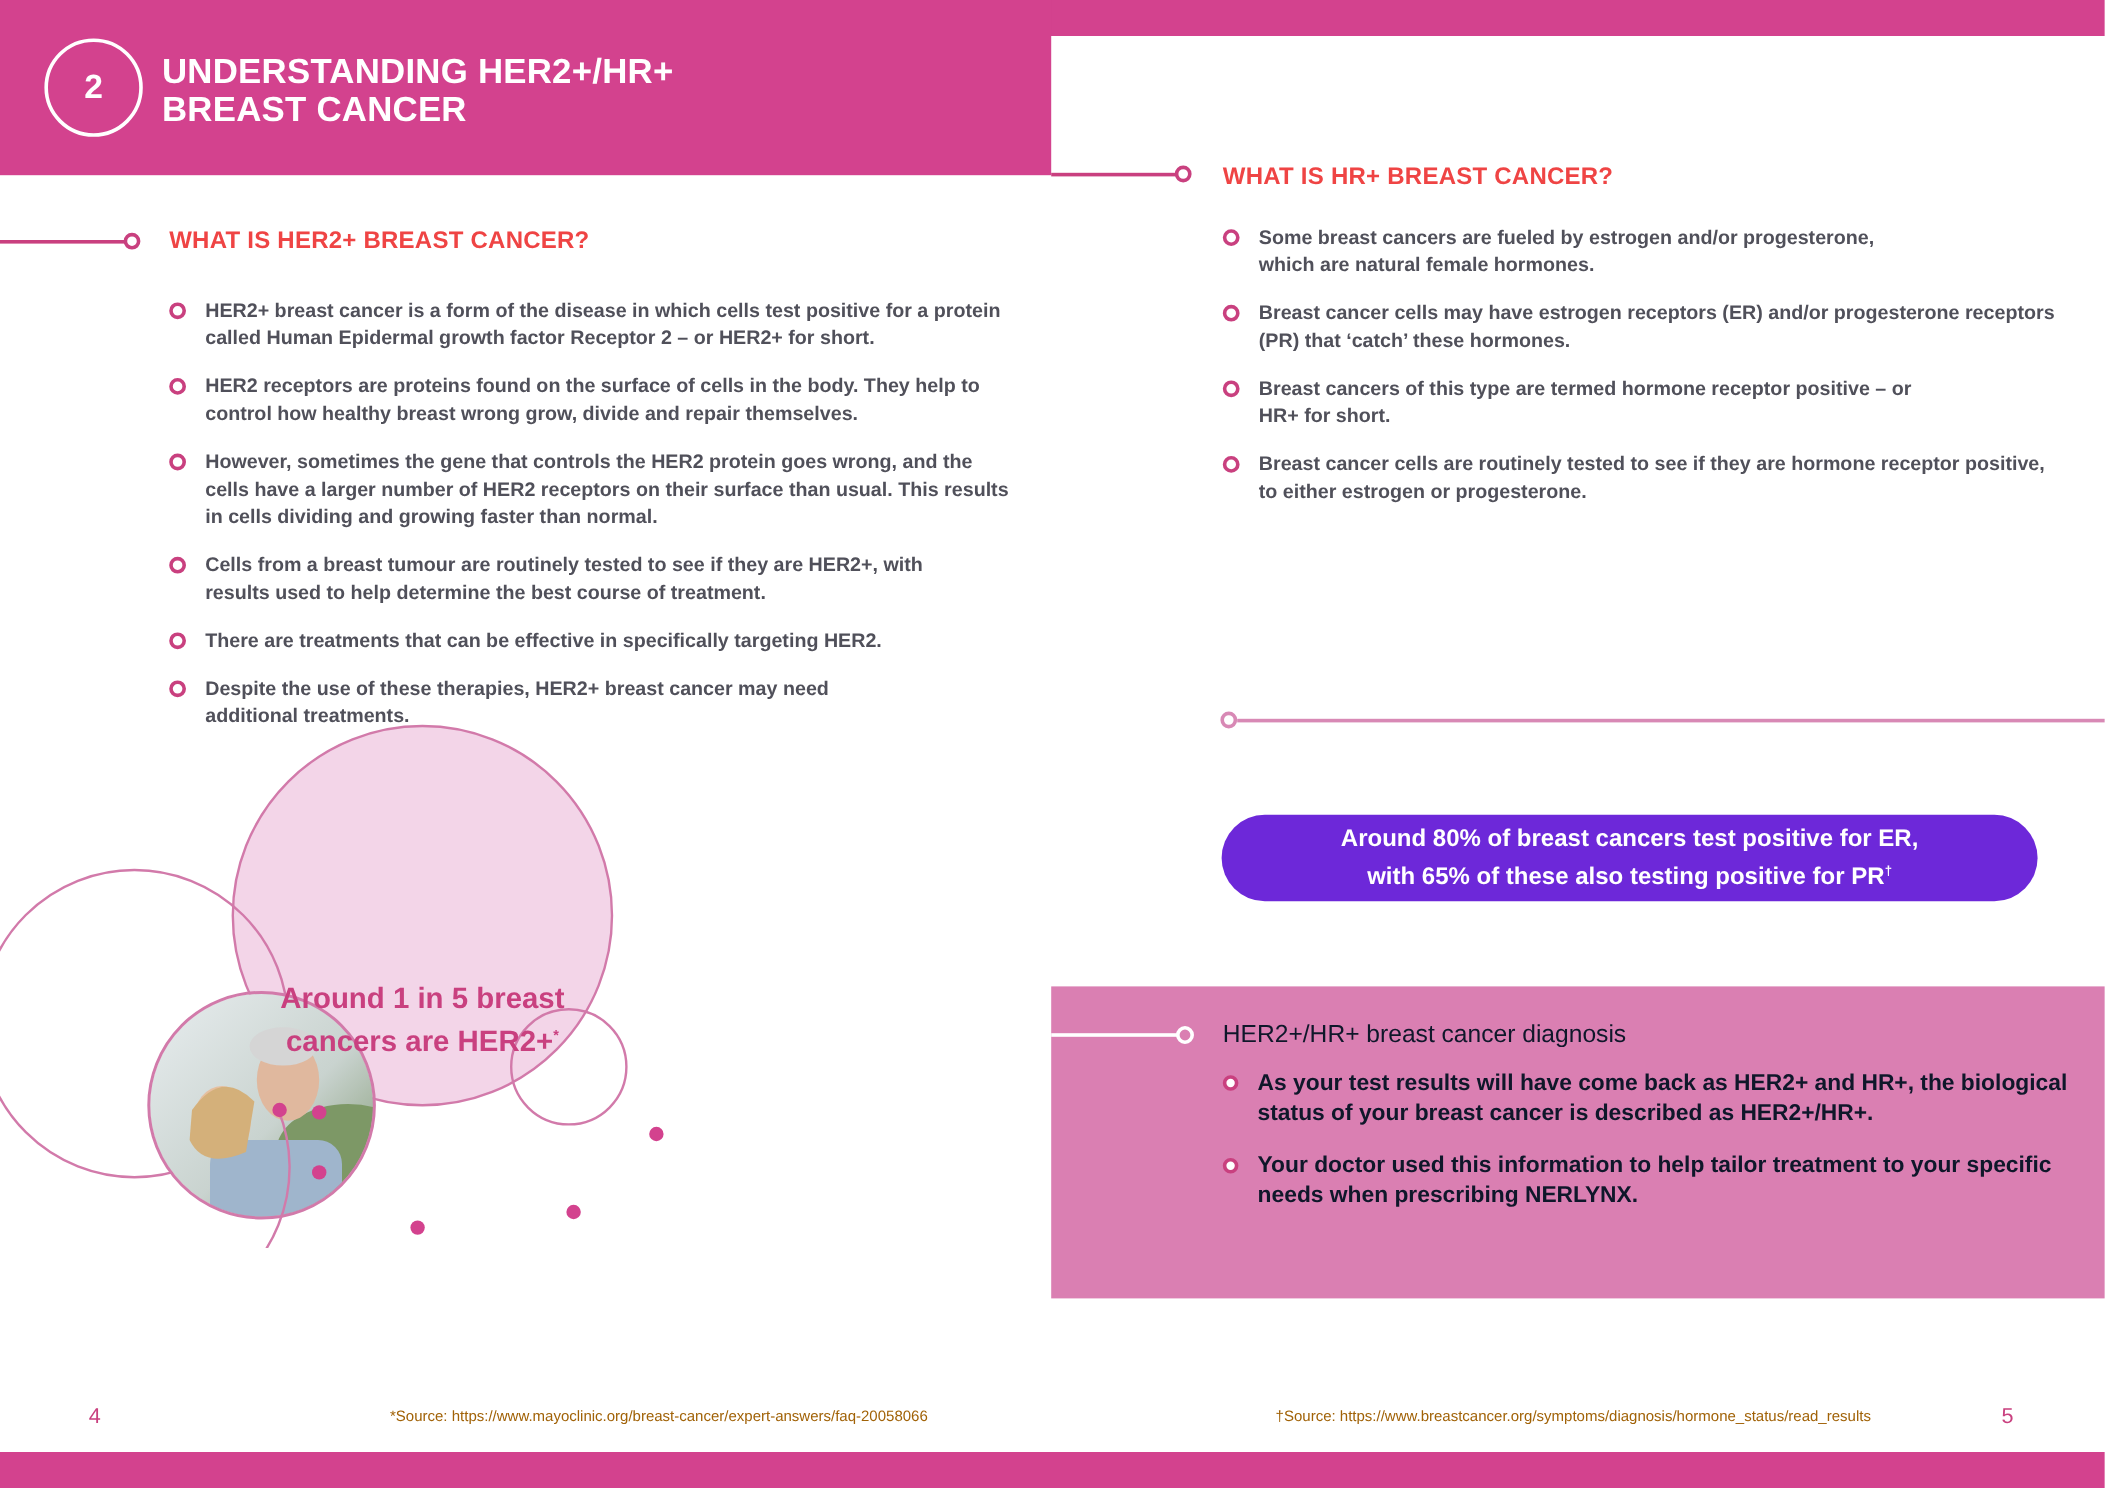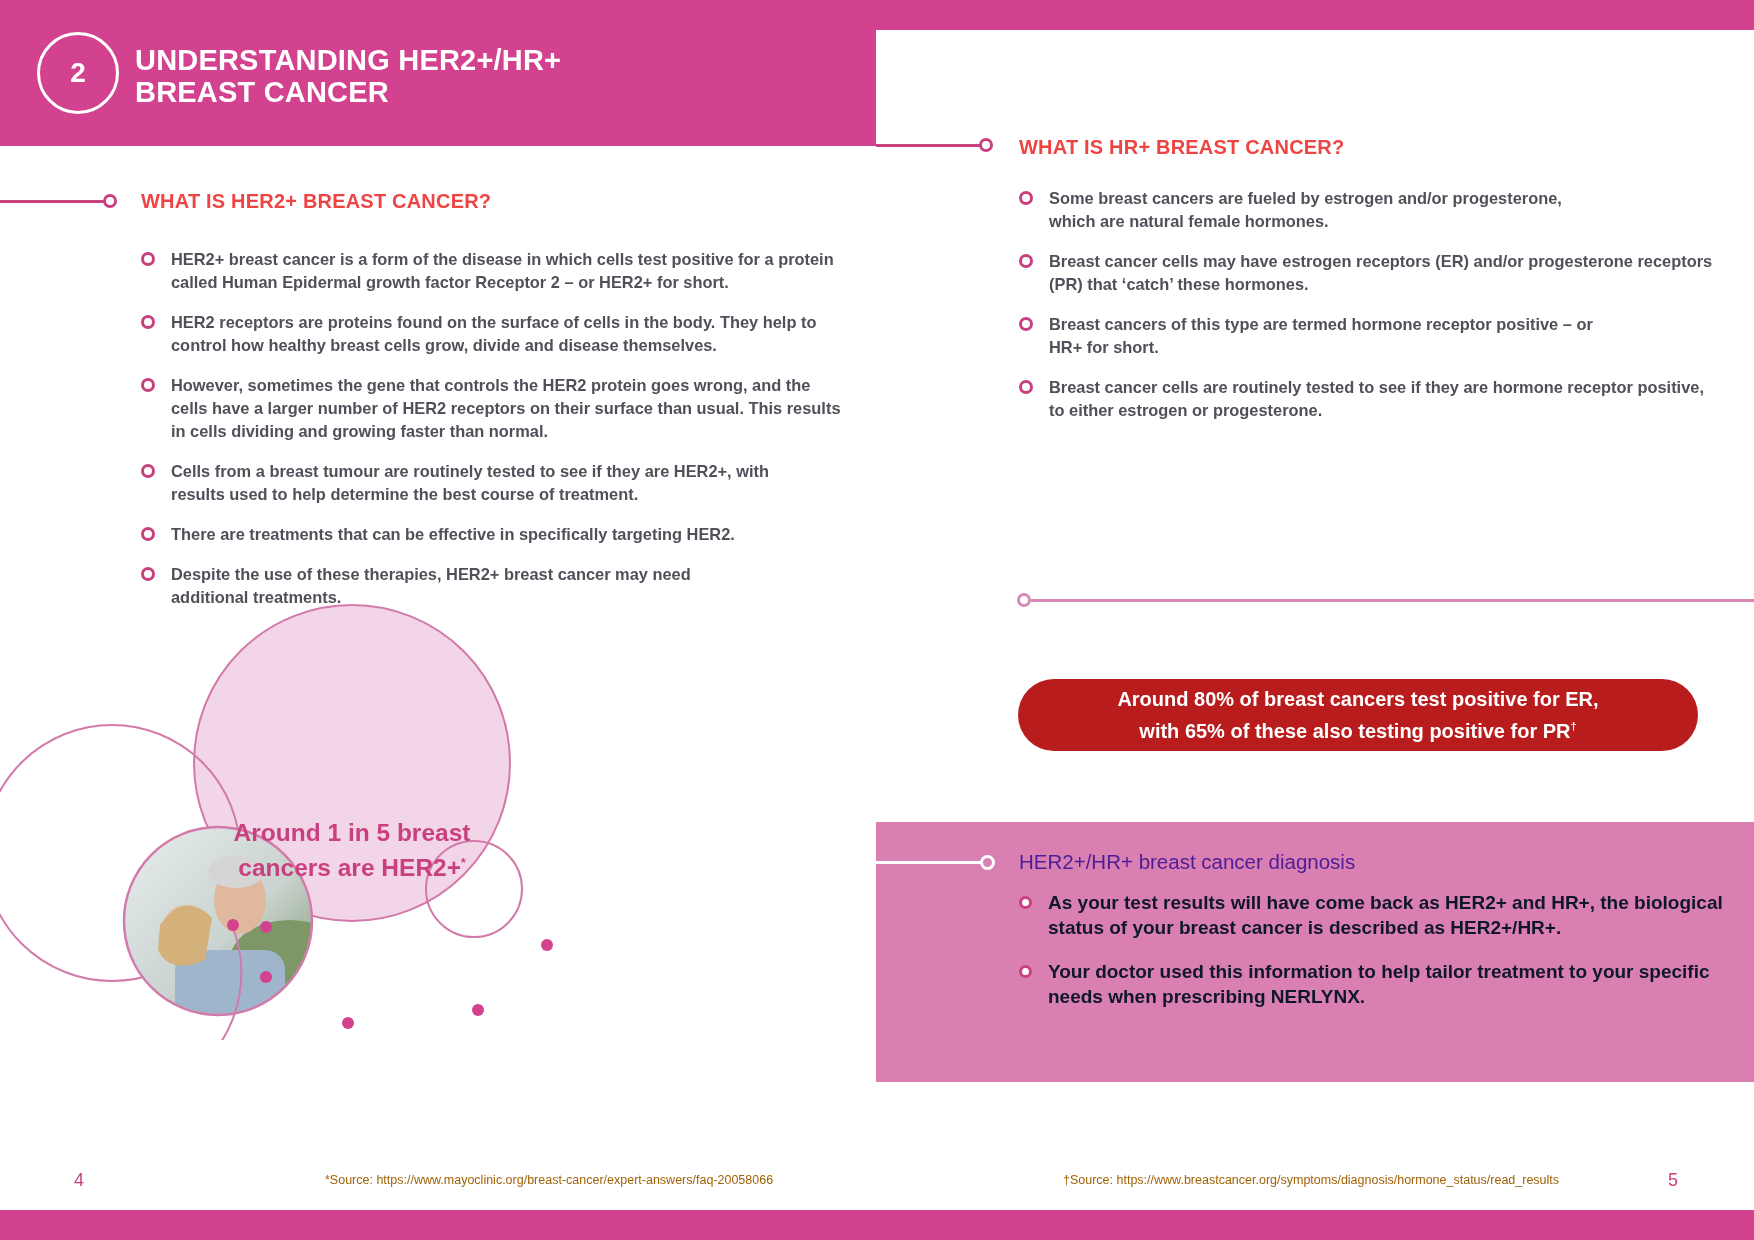--- a/index.html
+++ b/index.html
@@ -21,27 +21,27 @@
   .bullets li .bullet-ring { position: absolute; left: 0; top: 4px; width: 14px; height: 14px; border: 3px solid #c9407f; border-radius: 50%; background: #fff; }
 
   .left-bullets { left: 141px; top: 232px; width: 700px; margin-top: 16px; }
   .left-bullets li { margin-bottom: 17px; }
   .right-bullets { left: 1019px; top: 187px; width: 700px; }
   .right-bullets li { margin-bottom: 17px; }
 
   .divider-line { position: absolute; left: 1031px; top: 599px; width: 723px; height: 3px; background: #d889b5; }
   .divider-node { position: absolute; left: 1017px; top: 593px; width: 14px; height: 14px; border: 3px solid #d889b5; border-radius: 50%; background: #fff; }
 
-  .stat-pill { position: absolute; left: 1018px; top: 679px; width: 680px; height: 72px; background: #b91c1c; border-radius: 36px; color: #fff; font-weight: bold; font-size: 20px; line-height: 27px; text-align: center; display: flex; flex-direction: column; justify-content: center; }
+  .stat-pill { position: absolute; left: 1018px; top: 679px; width: 680px; height: 72px; background: #6d28d9; border-radius: 36px; color: #fff; font-weight: bold; font-size: 20px; line-height: 27px; text-align: center; display: flex; flex-direction: column; justify-content: center; }
   .stat-pill sup { font-size: 11px; }
 
   .diag-box { position: absolute; left: 876px; top: 822px; width: 878px; height: 260px; background: #da7fb2; }
   .diag-line { position: absolute; left: 0; top: 39px; width: 106px; height: 3px; background: #fff; }
   .diag-node { position: absolute; left: 104px; top: 33px; width: 15px; height: 15px; border: 3px solid #fff; border-radius: 50%; background: #da7fb2; }
-  .diag-title { position: absolute; left: 143px; top: 28px; color: #4c1d95; font-size: 20.5px; }
+  .diag-title { position: absolute; left: 143px; top: 28px; color: #0f172a; font-size: 20.5px; }
   .diag-bullets { position: absolute; left: 143px; top: 68px; width: 720px; list-style: none; }
   .diag-bullets li { position: relative; padding-left: 29px; color: #0f172a; font-weight: bold; font-size: 19px; line-height: 25px; margin-bottom: 19px; }
   .diag-bullets li .bullet-dot { position: absolute; left: 0; top: 6px; width: 13px; height: 13px; border: 3px solid #c9407f; border-radius: 50%; background: #fff; }
 
   .circles-art { position: absolute; left: 0; top: 590px; width: 600px; height: 450px; }
   .stat-bubble-text { position: absolute; left: 222px; top: 818px; width: 260px; text-align: center; color: #c9407f; font-weight: bold; font-size: 24.5px; line-height: 30px; }
   .stat-bubble-text sup { font-size: 12px; }
 
   .footnote { position: absolute; font-size: 12.5px; color: #a16207; }
   .page-num { position: absolute; font-size: 18px; color: #c9407f; }
@@ -65,21 +65,21 @@
 <div class="connector" style="left:876px; top:144px; width:104px;"></div>
 <div class="node" style="left:979px; top:138px;"></div>
 <div class="section-heading" style="left:1019px; top:136px;">WHAT IS HR+ BREAST CANCER?</div>
 
 <div class="connector" style="left:0; top:200px; width:104px;"></div>
 <div class="node" style="left:103px; top:194px;"></div>
 <div class="section-heading" style="left:141px; top:190px;">WHAT IS HER2+ BREAST CANCER?</div>
 
 <ul class="bullets left-bullets">
   <li><span class="bullet-ring"></span><span>HER2+ breast cancer is a form of the disease in which cells test positive for a protein called Human Epidermal growth factor Receptor 2 – or HER2+ for short.</span></li>
-  <li><span class="bullet-ring"></span><span>HER2 receptors are proteins found on the surface of cells in the body. They help to control how healthy breast cells grow, divide and disease themselves.</span></li>
+  <li><span class="bullet-ring"></span><span>HER2 receptors are proteins found on the surface of cells in the body. They help to control how healthy breast wrong grow, divide and repair themselves.</span></li>
   <li><span class="bullet-ring"></span><span>However, sometimes the gene that controls the HER2 protein goes wrong, and the cells have a larger number of HER2 receptors on their surface than usual. This results in cells dividing and growing faster than normal.</span></li>
   <li style="padding-right:70px;"><span class="bullet-ring"></span><span>Cells from a breast tumour are routinely tested to see if they are HER2+, with results used to help determine the best course of treatment.</span></li>
   <li><span class="bullet-ring"></span><span>There are treatments that can be effective in specifically targeting HER2.</span></li>
   <li style="padding-right:150px;"><span class="bullet-ring"></span><span>Despite the use of these therapies, HER2+ breast cancer may need additional treatments.</span></li>
 </ul>
 
 <ul class="bullets right-bullets">
   <li style="padding-right:110px;"><span class="bullet-ring"></span><span>Some breast cancers are fueled by estrogen and/or progesterone, which are natural female hormones.</span></li>
   <li><span class="bullet-ring"></span><span>Breast cancer cells may have estrogen receptors (ER) and/or progesterone receptors (PR) that ‘catch’ these hormones.</span></li>
   <li style="padding-right:110px;"><span class="bullet-ring"></span><span>Breast cancers of this type are termed hormone receptor positive – or HR+ for short.</span></li>

